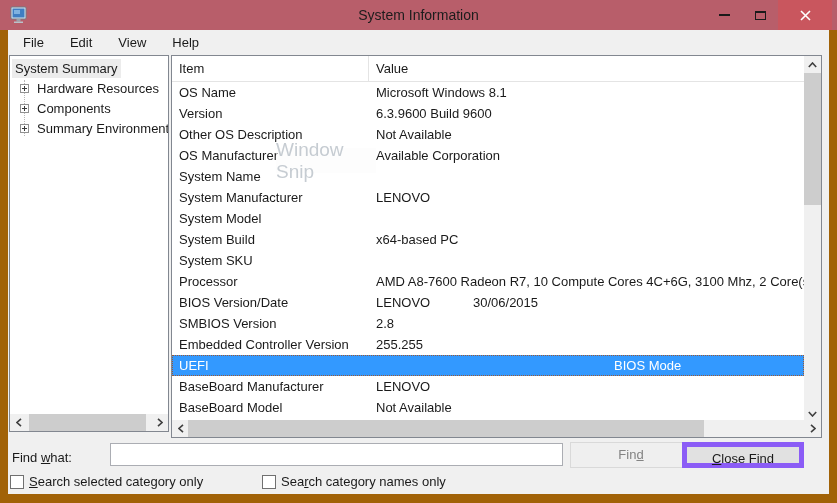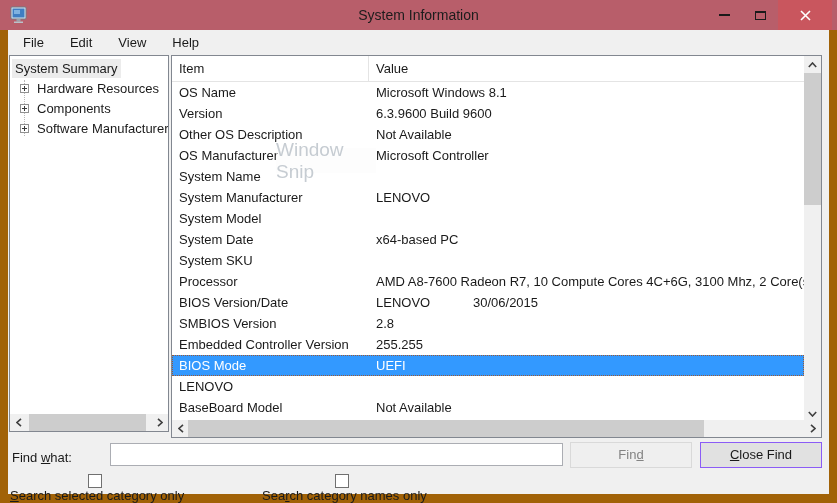--- a/index.html
+++ b/index.html
@@ -66,23 +66,23 @@
                background:rgba(252,252,252,0.55); color:#c6ccd2; font-size:19px;
                display:flex; align-items:center; justify-content:center; }
 
   
   .findbar { position:absolute; left:0; top:408px; width:100%; height:56px; background:#f0f0f0; }
   .find-label { position:absolute; left:4px; top:12px; }
   .find-input { position:absolute; left:102px; top:5px; width:453px; height:23px;
                 border:1px solid #abadb3; background:#fff; font:inherit; padding:0 4px; }
   .btn { position:absolute; top:4px; height:26px; width:122px; text-align:center; line-height:24px; }
   .btn-find { left:562px; background:#efefef; border:1px solid #d9d9d9; color:#838383; }
-  .btn-closefind { left:692px; background:#e1e1e1; border:1px solid #8b5cf6; }
+  .btn-closefind { left:674px; background:#e1e1e1; border:5px solid #8b5cf6; }
   .cbrow { position:absolute; top:36px; left:2px; width:100%; height:20px; }
-  .cb { position:absolute; display:flex; align-items:center;flex-direction:column; }
+  .cb { position:absolute; display:flex; align-items:center; }
   .cb1 { left:0; }
   .cb2 { left:252px; }
   .cbbox { width:14px; height:14px; background:#fff; border:1px solid #707070; margin-right:5px; flex:none; }
   .u { text-decoration:underline; }
 </style>
 </head>
 <body>
 
 <div class="window">
 
@@ -116,21 +116,21 @@
       <span>View</span>
       <span>Help</span>
     </div>
 
     <div class="tree-panel">
       <div class="tree">
         <div class="tree-line"></div>
       <div class="titem root"><span class="lbl">System Summary</span></div>
           <div class="titem child"><span class="plusbox"></span><span class="lbl">Hardware Resources</span></div>
           <div class="titem child"><span class="plusbox"></span><span class="lbl">Components</span></div>
-          <div class="titem child"><span class="plusbox"></span><span class="lbl">Software Manufacturer</span></div>
+          <div class="titem child"><span class="plusbox"></span><span class="lbl">Summary Environment</span></div>
         </div>
       <div class="hscroll" style="width:158px;">
         <div class="sb-arrow" style="left:0;">
           <svg width="6" height="9" viewBox="0 0 6 9">
               <polyline points="5,0.8 1,4.5 5,8.2" fill="none" stroke="#404040" stroke-width="1.6"></polyline>
             </svg>
         </div>
         <div class="sb-thumb" style="left:19px; top:0; width:117px; height:17px;"></div>
         <div class="sb-arrow" style="right:0;">
           <svg width="6" height="9" viewBox="0 0 6 9">
@@ -153,36 +153,36 @@
           <div class="trow">
             <div class="tcell ci">Version</div>
             <div class="tcell cv"><span>6.3.9600 Build 9600</span></div>
           </div>
           <div class="trow">
             <div class="tcell ci">Other OS Description</div>
             <div class="tcell cv"><span>Not Available</span></div>
           </div>
           <div class="trow">
             <div class="tcell ci">OS Manufacturer</div>
-            <div class="tcell cv"><span>Microsoft Controller</span></div>
+            <div class="tcell cv"><span>Available Corporation</span></div>
           </div>
           <div class="trow">
             <div class="tcell ci">System Name</div>
             <div class="tcell cv"><span></span></div>
           </div>
           <div class="trow">
             <div class="tcell ci">System Manufacturer</div>
             <div class="tcell cv"><span>LENOVO</span></div>
           </div>
           <div class="trow">
             <div class="tcell ci">System Model</div>
             <div class="tcell cv"><span></span></div>
           </div>
           <div class="trow">
-            <div class="tcell ci">System Date</div>
+            <div class="tcell ci">System Build</div>
             <div class="tcell cv"><span>x64-based PC</span></div>
           </div>
           <div class="trow">
             <div class="tcell ci">System SKU</div>
             <div class="tcell cv"><span></span></div>
           </div>
           <div class="trow">
             <div class="tcell ci">Processor</div>
             <div class="tcell cv"><span>AMD A8-7600 Radeon R7, 10 Compute Cores 4C+6G, 3100 Mhz, 2 Core(s)</span></div>
           </div>
@@ -192,24 +192,25 @@
           </div>
           <div class="trow">
             <div class="tcell ci">SMBIOS Version</div>
             <div class="tcell cv"><span>2.8</span></div>
           </div>
           <div class="trow">
             <div class="tcell ci">Embedded Controller Version</div>
             <div class="tcell cv"><span>255.255</span></div>
           </div>
           <div class="trow selected">
+            <div class="tcell cv"><span>UEFI</span></div>
             <div class="tcell ci">BIOS Mode</div>
-            <div class="tcell cv"><span>UEFI</span></div>
-          </div>
-          <div class="trow">
+          </div>
+          <div class="trow">
+            <div class="tcell ci">BaseBoard Manufacturer</div>
             <div class="tcell cv"><span>LENOVO</span></div>
           </div>
           <div class="trow">
             <div class="tcell ci">BaseBoard Model</div>
             <div class="tcell cv"><span>Not Available</span></div>
           </div>
         </div>
 
       <div class="vscroll" style="height:366px;">
         <div class="sb-arrow" style="top:0;">

